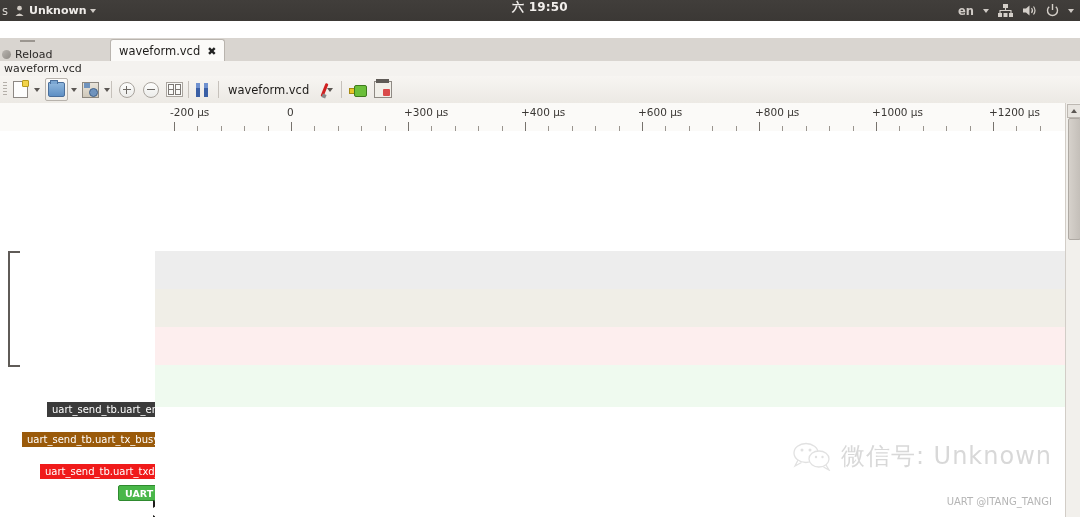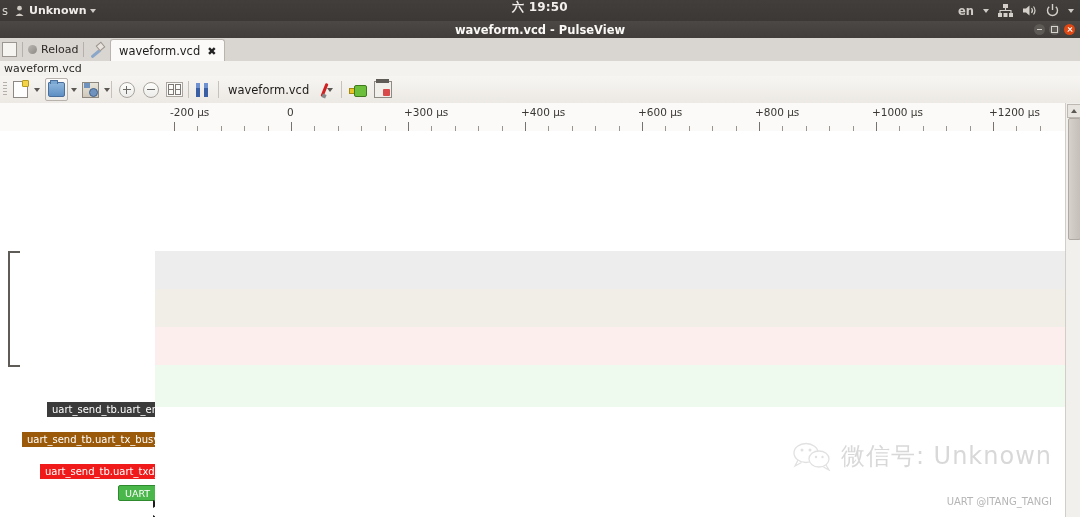--- a/index.html
+++ b/index.html
@@ -35,21 +35,21 @@
   .wb.max i{width:5px;height:5px;border:1px solid #d6d2ce;background:transparent;}
   .wb.close{background:#dd4814;}
   .wb.close i{width:5px;height:5px;background:transparent;position:relative;}
   .wb.close i:before,.wb.close i:after{content:"";position:absolute;left:-0.5px;top:2px;width:6px;height:1.4px;background:#fff;}
   .wb.close i:before{transform:rotate(45deg);}
   .wb.close i:after{transform:rotate(-45deg);}
 
   
   .tabrow{position:absolute;left:0;top:38px;width:1080px;height:23px;
     background:#d9d5d0;border-bottom:1px solid #b9b4ae;}
-  .tr-tools{position:absolute;left:2px;top:2px;height:19px;display:flex;align-items:center;gap:3px;}
+  .tr-tools{position:absolute;left:2px;top:2px;height:19px;display:flex;align-items:center;gap:3px;flex-direction:column;}
   .tr-sq{width:13px;height:13px;border:1px solid #9b9690;background:#f6f4f1;}
   .tr-sep{width:1px;height:15px;background:#b5b0aa;margin:0 2px;}
   .tr-reload{display:flex;align-items:center;gap:4px;font-size:11px;color:#2c2a28;}
   .tr-dot{width:9px;height:9px;border-radius:50%;background:linear-gradient(135deg,#b9b5b0,#8e8a85);}
   .tr-wand{position:relative;width:14px;height:13px;}
   .tr-wand:before{content:"";position:absolute;left:1px;top:9px;width:12px;height:2.5px;background:#8aa6c8;transform:rotate(-40deg);border-radius:1px;}
   .tr-wand:after{content:"";position:absolute;left:8px;top:0px;width:5px;height:5px;background:#e9e4dd;border:1px solid #9a958f;transform:rotate(-40deg);}
   .tab{position:absolute;left:110px;top:1px;height:22px;background:#fbfaf8;
     border:1px solid #b9b4ae;border-bottom:none;border-radius:3px 3px 0 0;
     display:flex;align-items:center;gap:7px;padding:0 8px;font-size:11.5px;color:#1d1b19;}
@@ -121,21 +121,21 @@
   .lane.dec{top:234px;height:42px;background:#effaef;}
   svg.wfsvg{display:block;}
 
   .labels{position:absolute;left:0;top:0;width:155px;height:386px;}
   .bracket{position:absolute;left:8px;top:120px;width:10px;height:112px;border:2px solid #5f5b57;border-right:none;}
   .sig-label{position:absolute;height:15px;display:flex;align-items:center;color:#fff;
     font-size:10px;padding:0 5px;white-space:nowrap;}
   .sig-label .arrowhd{position:absolute;right:-7px;top:0;width:0;height:0;
     border-top:7.5px solid transparent;border-bottom:7.5px solid transparent;}
   .dec-badge{position:absolute;height:14px;border-radius:2px;display:flex;align-items:center;
-    justify-content:center;color:#fff;font-size:9.5px;font-weight:normal;padding:0 6px;
+    justify-content:center;color:#fff;font-size:9.5px;font-weight:bold;padding:0 6px;
     background:#49b749;border:1px solid #2f8a2f;}
   .dec-badge .arrowhd{position:absolute;right:-7px;top:-1px;width:0;height:0;
     border-top:8px solid transparent;border-bottom:8px solid transparent;border-left:7px solid #49b749;}
   .dec-row-label{position:absolute;display:flex;align-items:center;gap:5px;font-size:10.5px;color:#1d1b19;}
   .tri{width:0;height:0;border-top:4.5px solid transparent;border-bottom:4.5px solid transparent;border-left:6px solid #1d1b19;}
 
   
   .vscroll{position:absolute;right:0;top:103px;width:14px;height:414px;background:#f2f0ec;border-left:1px solid #d2cdc7;}
   .vs-up{position:absolute;left:1px;top:1px;width:12px;height:12px;background:#e8e5e0;border:1px solid #bdb8b2;display:flex;align-items:center;justify-content:center;}
   .vs-up i{width:0;height:0;border-left:3px solid transparent;border-right:3px solid transparent;border-bottom:4px solid #5b5753;}
@@ -181,34 +181,20 @@
         <path d="M11.5 2.5 Q14.5 6.5 11.5 10.5" stroke="#d4cfc9" stroke-width="1.2" fill="none"></path>
       </svg>
       <svg width="13" height="13" viewBox="0 0 13 13">
         <path d="M3.2 2.8 A5 5 0 1 0 9.8 2.8" stroke="#d4cfc9" stroke-width="1.4" fill="none"></path>
         <rect x="5.8" y="0" width="1.4" height="6" fill="#d4cfc9"></rect>
       </svg>
       <i class="caret"></i>
     </div>
   </div>
 
-  <div class="titlebar">
-    <div class="txt">waveform.vcd - PulseView</div>
-    <div class="wbtns">
-      <span class="wb min">
-          <i></i>
-        </span>
-      <span class="wb max">
-          <i></i>
-        </span>
-      <span class="wb close">
-          <i></i>
-        </span>
-    </div>
-  </div>
 
   <div class="tabrow">
     <div class="tr-tools">
       <span class="tr-sq"></span>
       <span class="tr-sep"></span>
       <span class="tr-reload">
         <i class="tr-dot"></i>
         <span>Reload</span>
       </span>
       <span class="tr-sep"></span>

